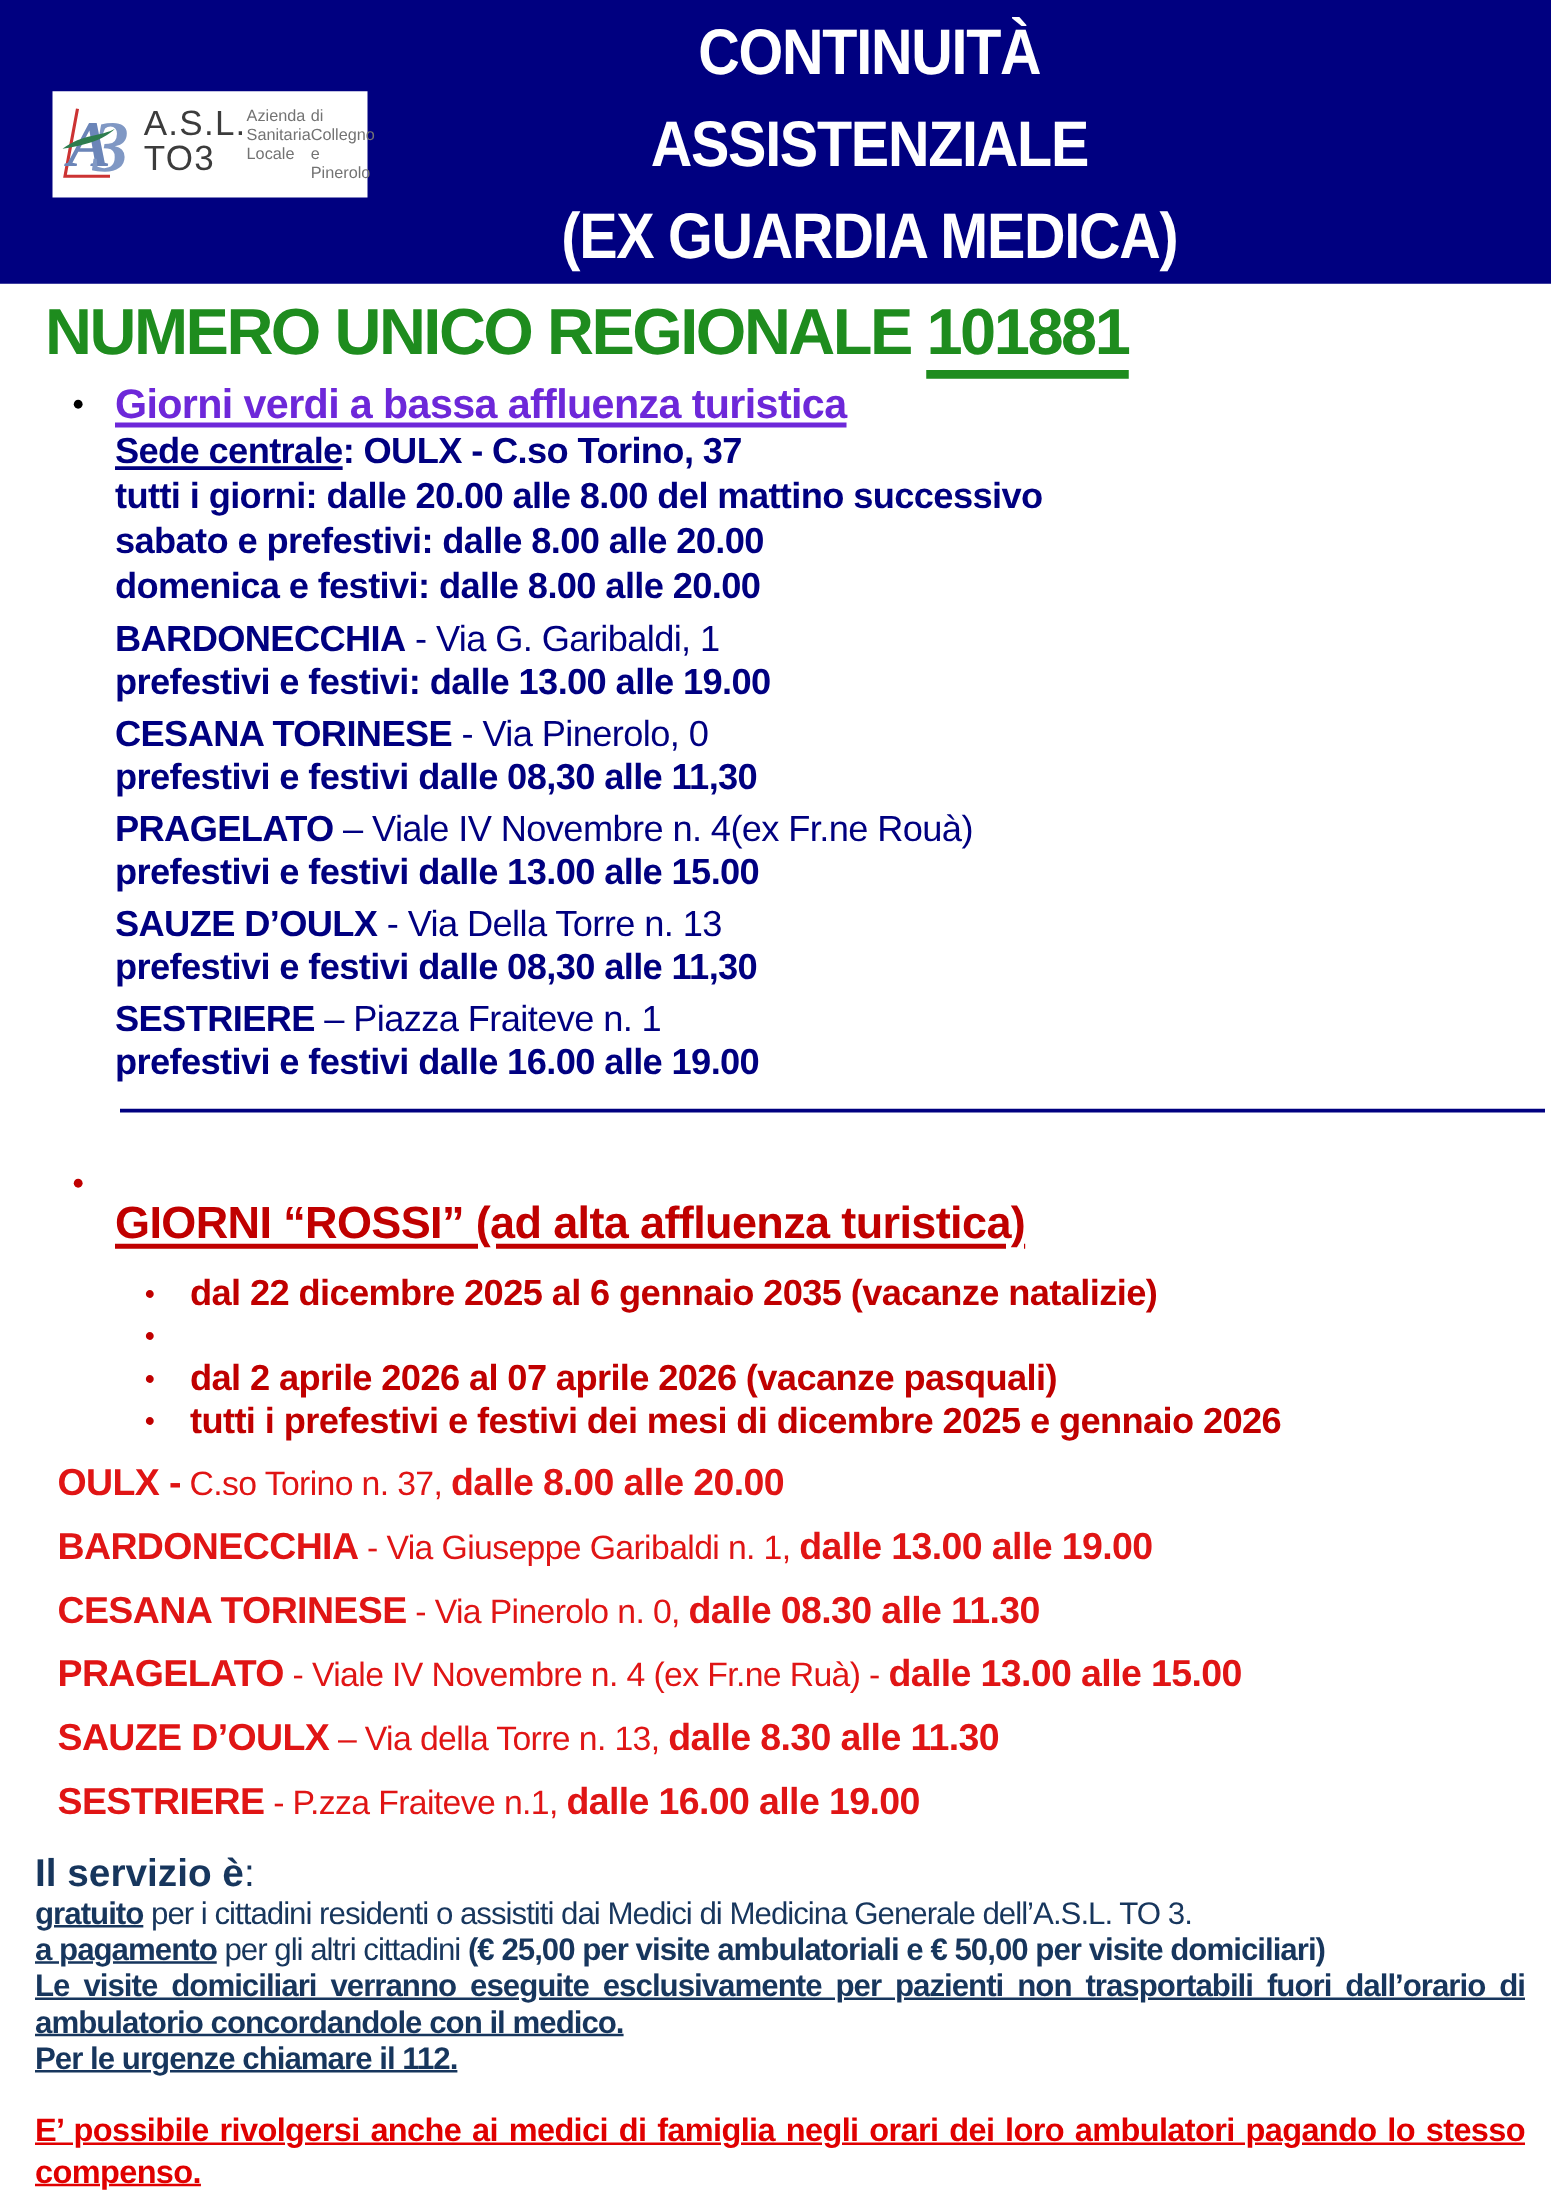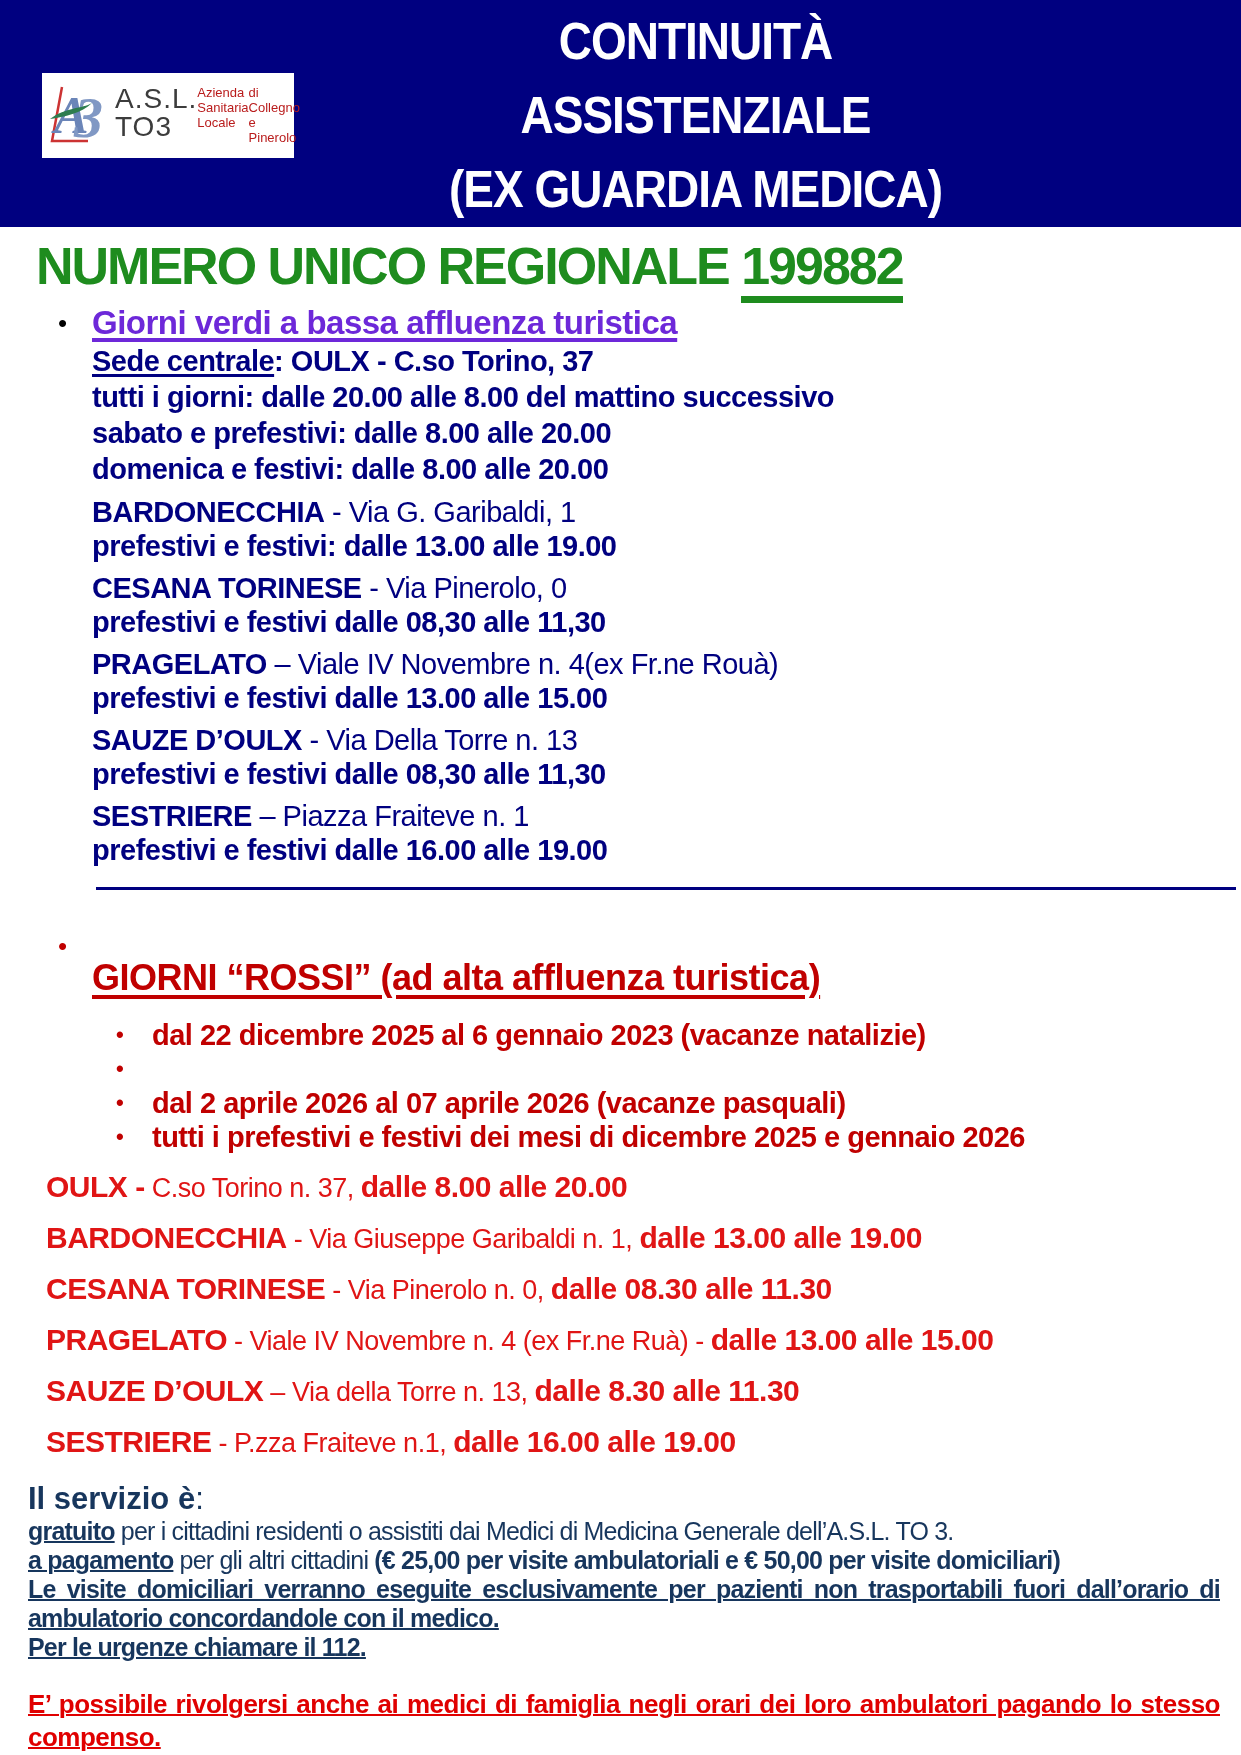--- a/index.html
+++ b/index.html
@@ -14,21 +14,21 @@
     font-weight:700;font-size:46px;line-height:66px;letter-spacing:-1px;
     transform:scaleY(1.12);transform-origin:top center;
   }
   .logo{
     position:absolute;left:42px;top:73px;width:252px;height:85px;background:#ffffff;
     display:flex;align-items:center;gap:5px;padding:3px 6px;box-sizing:border-box;
   }
   .logo-mark{width:62px;height:74px;flex:0 0 auto;}
   .logo-text{display:flex;flex-direction:row;line-height:1;}
   .logo-org{font-size:28px;color:#3c3c3c;letter-spacing:1px;margin-bottom:5px;}
-  .logo-sub{font-size:13px;color:#b91c1c;line-height:15px;}
+  .logo-sub{font-size:13px;color:#737373;line-height:15px;}
   
   .green-head{
     margin:10px 0 0 36px;color:#1E8C1E;font-weight:700;font-size:52px;line-height:58px;
     letter-spacing:-2px;white-space:nowrap;
   }
   .green-head .num{border-bottom:7px solid #1E8C1E;padding-bottom:1px;}
   
   .bullet-line{display:flex;margin:8px 0 0 58px;align-items:flex-start;}
   .b-dot{width:34px;font-size:26px;line-height:40px;color:#000;flex:0 0 auto;}
   .sec1-head{
@@ -91,21 +91,21 @@
         <span class="logo-sub">di Collegno e Pinerolo</span>
       </div>
     </div>
     <div class="banner-title">
       <div>CONTINUITÀ</div>
       <div>ASSISTENZIALE</div>
       <div>(EX GUARDIA MEDICA)</div>
     </div>
   </div>
 
-  <div class="green-head"><span>NUMERO UNICO REGIONALE </span><span class="num">199882</span></div>
+  <div class="green-head"><span>NUMERO UNICO REGIONALE </span><span class="num">101881</span></div>
 
   <div class="bullet-line">
     <span class="b-dot">•</span>
     <span class="sec1-head">Giorni verdi a bassa affluenza turistica</span>
   </div>
 
   <div class="sec1-body">
     <div class="line-bold"><span class="sede-label">Sede centrale</span><span>: OULX - C.so Torino, 37</span></div>
     <div class="line-bold">tutti i giorni: dalle 20.00 alle 8.00 del mattino successivo</div>
     <div class="line-bold">sabato e prefestivi: dalle 8.00 alle 20.00</div>
@@ -130,21 +130,21 @@
   <div class="sep"></div>
 
   <div class="red-head-line">
     <span class="b-dot">•</span>
     <span class="red-head">GIORNI “ROSSI” (ad alta affluenza turistica)</span>
   </div>
 
   <div class="red-dates">
     <div class="rd">
         <span class="b-dot">•</span>
-        <span>dal 22 dicembre 2025 al 6 gennaio 2023 (vacanze natalizie)</span>
+        <span>dal 22 dicembre 2025 al 6 gennaio 2035 (vacanze natalizie)</span>
       </div>
     <div class="rd">
         <span class="b-dot">•</span>
       </div>
     <div class="rd">
         <span class="b-dot">•</span>
         <span>dal 2 aprile 2026 al 07 aprile 2026 (vacanze pasquali)</span>
       </div>
     <div class="rd">
         <span class="b-dot">•</span>

